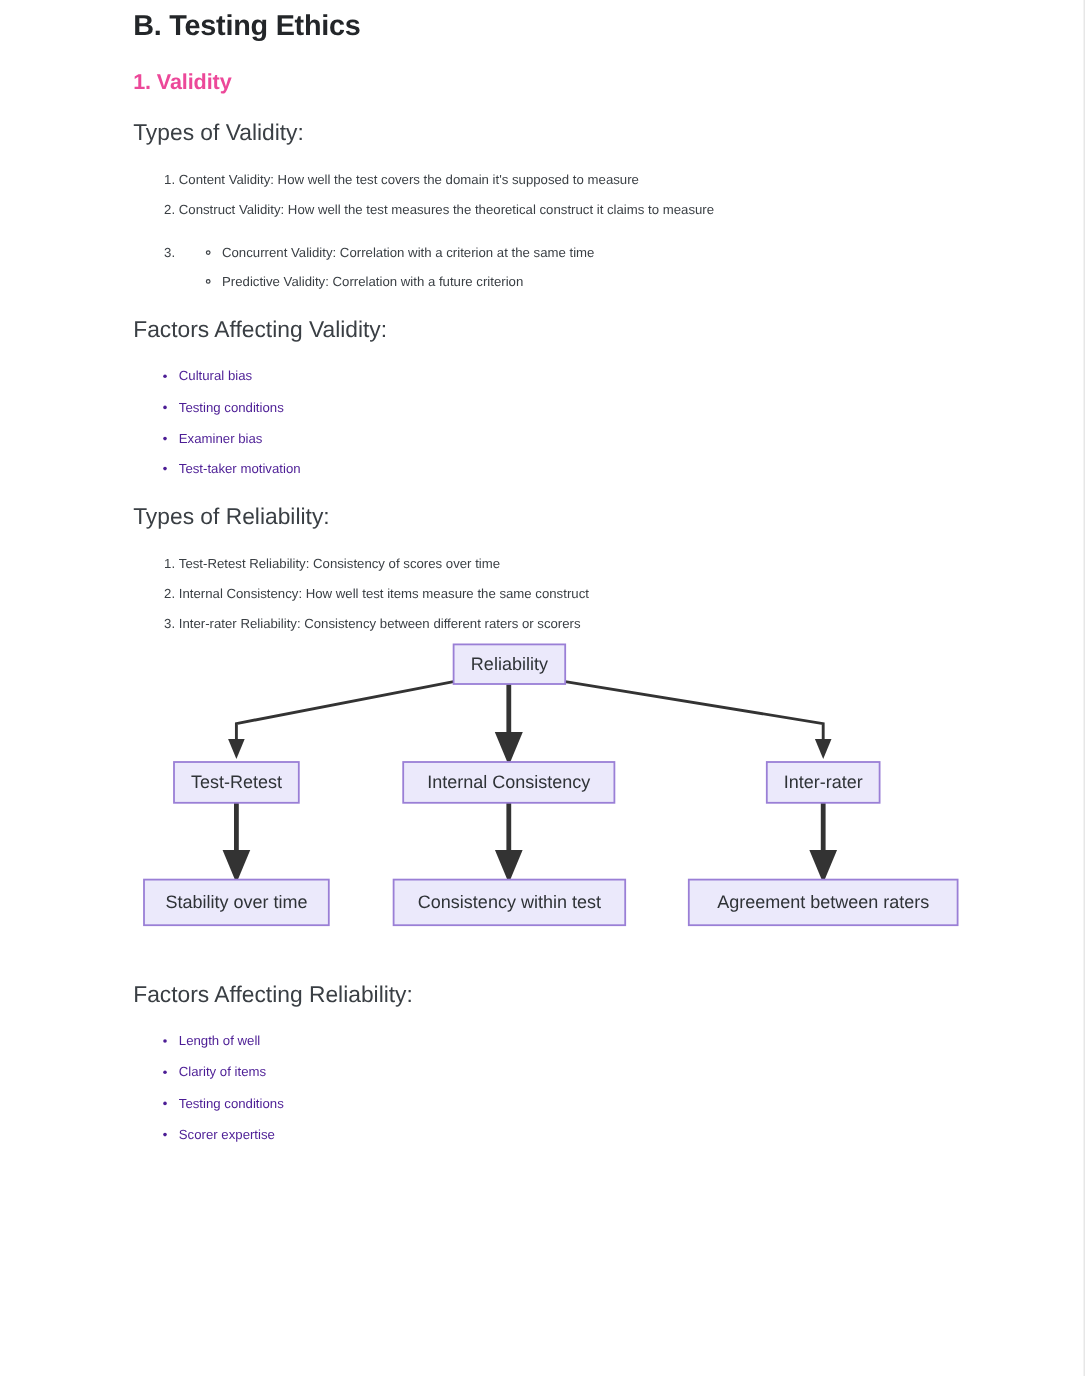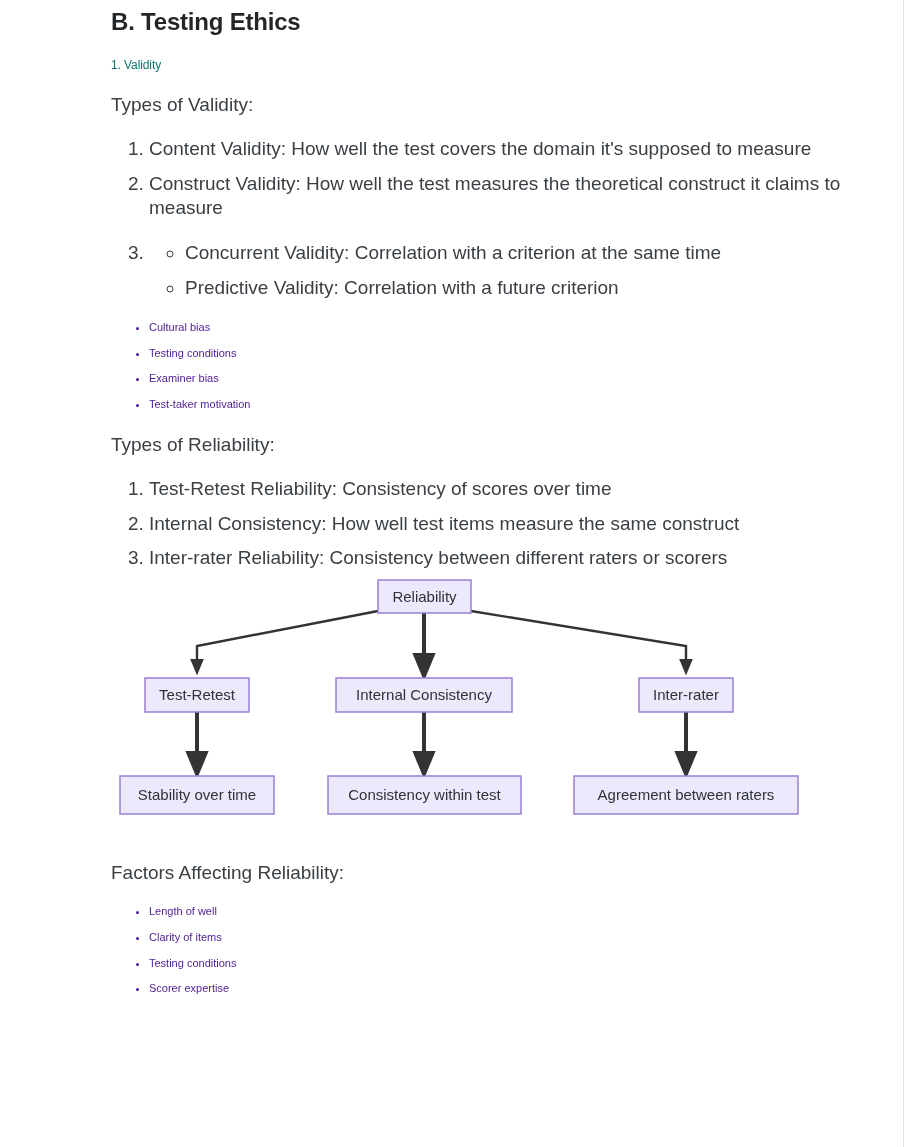--- a/index.html
+++ b/index.html
@@ -31,38 +31,38 @@
   }
   h1.doc-h1 {
     font-size: 24px;
     font-weight: bold;
     color: #232629;
     margin: 0;
     padding-top: 8px;
     letter-spacing: -0.2px;
   }
   h2.doc-h2 {
-    font-size: 12px;
-    font-weight: normal;
-    color: #0f766e;
+    font-size: 18px;
+    font-weight: bold;
+    color: #ec4899;
     margin: 0;
     padding-top: 22px;
     letter-spacing: -0.1px;
   }
   p.lead {
     font-size: 19px;
     color: #3a3f44;
     margin: 0;
     padding-top: 22px;
   }
   ol.numlist {
     margin: 0;
     padding-top: 10px;
     padding-left: 38px;
-    font-size: 19px;
+    font-size: 11px;
     color: #3a3f44;
     list-style-type: decimal;
   }
   ol.numlist > li {
     padding-top: 11px;
     line-height: 1.25;
   }
   ul.sublist {
     margin: 0;
     padding-left: 36px;
@@ -117,20 +117,21 @@
     <li>Content Validity: How well the test covers the domain it's supposed to measure</li>
     <li>Construct Validity: How well the test measures the theoretical construct it claims to measure</li>
     <li>
       <ul class="sublist">
         <li>Concurrent Validity: Correlation with a criterion at the same time</li>
         <li>Predictive Validity: Correlation with a future criterion</li>
       </ul>
     </li>
   </ol>
 
+  <p class="lead">Factors Affecting Validity:</p>
   <ul class="bullets">
     <li>Cultural bias</li>
     <li>Testing conditions</li>
     <li>Examiner bias</li>
     <li>Test-taker motivation</li>
   </ul>
 
   <p class="lead">Types of Reliability:</p>
 
   <ol class="numlist">

